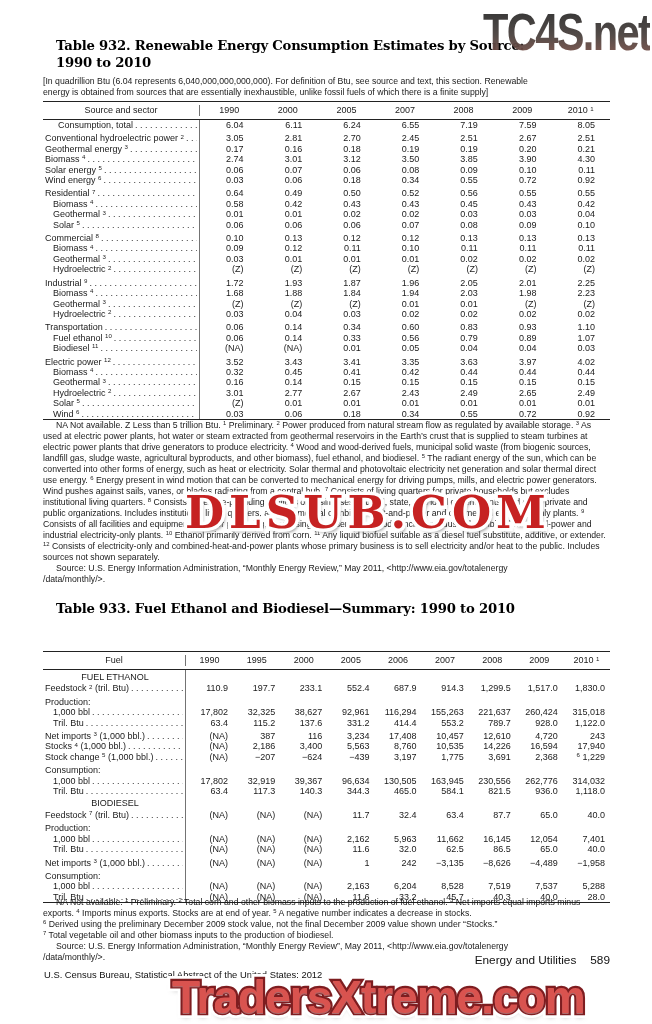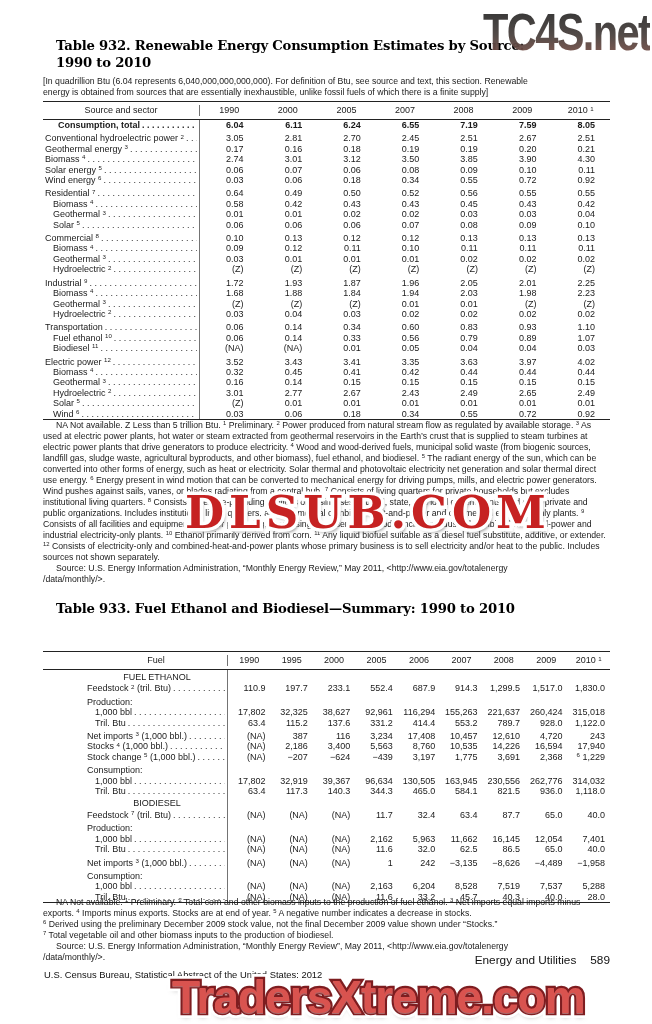--- a/index.html
+++ b/index.html
@@ -12,31 +12,31 @@
              font-size:13.2px;line-height:16.5px;letter-spacing:-0.2px;color:#000;white-space:pre-line;}
   .tbl-note{position:absolute;left:43px;width:575px;font-size:8.7px;line-height:10.6px;white-space:pre-line;}
 
   
   .dtable{position:absolute;left:43px;width:567px;border-top:1.5px solid #222;
           border-bottom:1.5px solid #222;font-size:9px;line-height:10.4px;}
   .tr{display:flex;}
   .td{box-sizing:border-box;}
   .stub{display:flex;border-right:1px solid #737373;overflow:hidden;padding-left:2px;}
   .t932 .stub{width:157px;}
-  .t933 .stub{width:143px;margin-left:42px;}
+  .t933 .stub{width:143px;}
   .num{flex:1;text-align:right;white-space:nowrap;}
   .t932 .num{padding-right:15px;}
   .t933 .num{padding-right:5px;}
   .thead{border-bottom:1.8px solid #222;height:17px;align-items:center;}
   .thead .stub{justify-content:center;align-items:center;padding-left:0;}
   .thead .num{text-align:center;padding-right:0 !important;}
   .lbl{white-space:nowrap;}
   .dots{flex:1;overflow:hidden;white-space:nowrap;margin:0 2px;color:#222;}
   .dots::before{content:" . . . . . . . . . . . . . . . . . . . . . . . . . . . . . . . . . . . . . . . . . . . . . . . . . . . . . . . . . . . .";}
-  .total{font-weight:bold;}
+  .total{font-weight:normal;}
   .total .lbl{padding-left:13px;}
   .l1 .lbl{padding-left:8px;}
   .gap > .td{padding-top:3px;}
   .sec .stub{justify-content:center;}
   .sec > .td{padding-top:2px;padding-bottom:1px;}
 
   
   .fnotes{position:absolute;left:43px;width:569px;font-size:8.7px;line-height:11px;}
   .fnotes .para{text-indent:13px;white-space:pre-line;}
 

